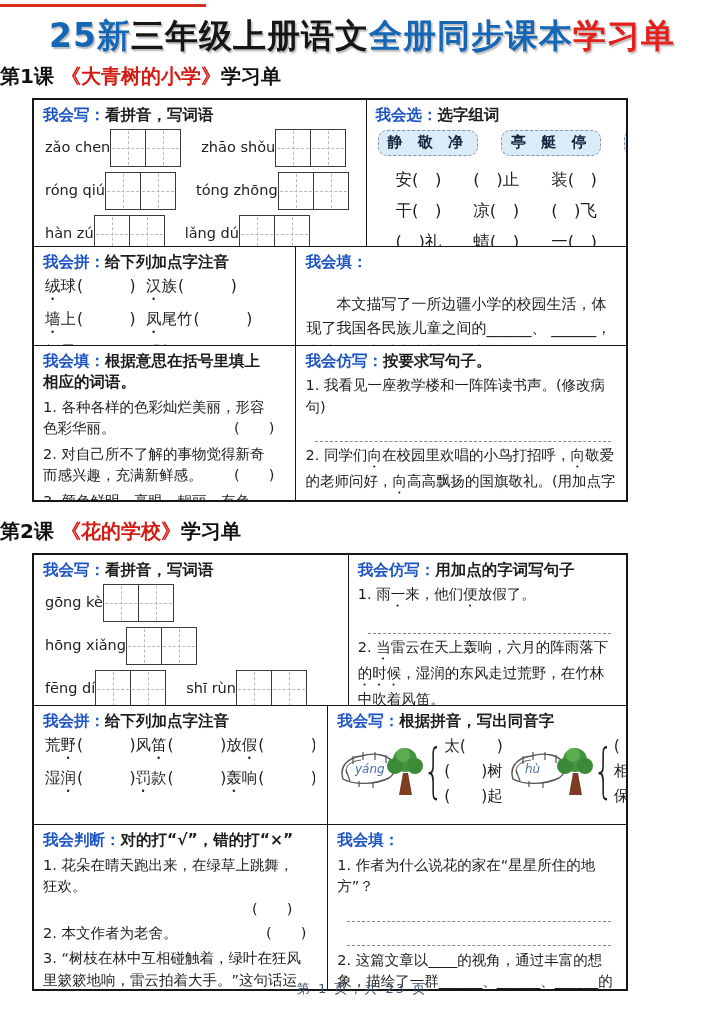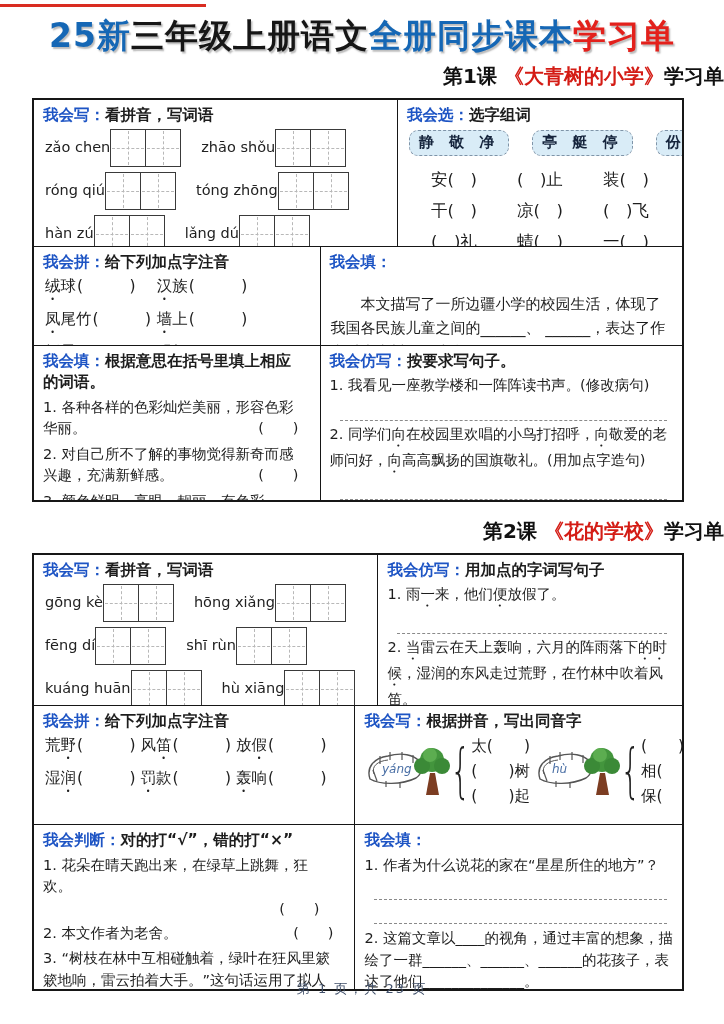--- a/index.html
+++ b/index.html
@@ -2,23 +2,23 @@
 <html><head>
 <meta charset="utf-8">
 <style>
   html,body{margin:0;padding:0;background:#e8e8e8;}
   .page{position:relative;width:724px;height:1024px;background:#ffffff;margin:0 auto;
         font-family:"DejaVu Sans","Liberation Sans",sans-serif;color:#1d1d1d;overflow:hidden;}
   .top-line{position:absolute;top:4px;left:0;width:206px;height:3px;background:#d92c21;}
   .title{margin:14px 0 2px;text-align:center;font-size:33px;font-weight:bold;letter-spacing:1px;
          text-shadow:1.5px 2px 1.5px rgba(60,60,60,.35);}
   .t-blue{color:#1567b5;} .t-black{color:#161616;} .t-red{color:#e3211c;}
-  .lesson-head{text-align:right;font-size:20px;font-weight:bold;margin:4px 0 8px;color:#111;}
+  .lesson-head{text-align:left;font-size:20px;font-weight:bold;margin:4px 0 8px;color:#111;}
   .lesson-head .red{color:#d41c15;}
-  .sheet{margin:0 32px;width:652px;border:2px solid #161616;box-sizing:border-box;}
+  .sheet{margin:0 32px;width:596px;border:2px solid #161616;box-sizing:border-box;}
   .row{display:flex;align-items:stretch;}
   .row+.row{border-top:1.5px solid #161616;gap:12px;}
   .cell{box-sizing:border-box;padding:5px 9px 4px;overflow:hidden;}
   .cell+.cell{border-left:1.5px solid #161616;}
   .cell-head{font-size:15.5px;font-weight:bold;line-height:1.35;}
   .label{color:#1d54c4;font-weight:bold;}
   
   .words{display:flex;flex-wrap:wrap;column-gap:20px;row-gap:5px;padding:3px 2px 0;}
   .word{display:flex;flex-direction:row;align-items:center;}
   .pinyin{font-size:14.5px;color:#222;margin-bottom:2px;white-space:nowrap;}
@@ -135,22 +135,22 @@
           <div>一(　)</div>
         </div>
       </div>
     </div>
     <div class="row" style="height:98px">
       <div class="cell" style="width:43%">
         <div class="cell-head"><span class="label">我会拼：</span><span>给下列加点字注音</span></div>
         <div class="pin-grid" id="l1-pin">
             <div class="pin-item"><span class="pin-word"><span class="emph">绒</span><span>球</span></span><span class="pin-bracket">(　　　)</span></div>
             <div class="pin-item"><span class="pin-word"><span class="emph">汉</span><span>族</span></span><span class="pin-bracket">(　　　)</span></div>
+            <div class="pin-item"><span class="pin-word"><span class="emph">墙</span><span>上</span></span><span class="pin-bracket">(　　　)</span></div>
             <div class="pin-item"><span class="pin-word"><span class="emph">凤</span><span>尾竹</span></span><span class="pin-bracket">(　　　)</span></div>
-            <div class="pin-item"><span class="pin-word"><span class="emph">墙</span><span>上</span></span><span class="pin-bracket">(　　　)</span></div>
             <div class="pin-item"><span class="pin-word"><span class="emph">摇晃</span></span><span class="pin-bracket">(　　　)</span></div>
             <div class="pin-item"><span class="pin-word"><span class="emph">飘</span><span>扬</span></span><span class="pin-bracket">(　　　)</span></div>
           </div>
       </div>
       <div class="cell" style="width:57%">
         <div class="cell-head"><span class="label">我会填：</span></div>
         <p class="fill-p">本文描写了一所边疆小学的校园生活，体现了我国各民族儿童之间的______、 ______，表达了作者对大青树下的小学的________，抒发了____________。</p>
       </div>
     </div>
     <div class="row" style="height:154px">

